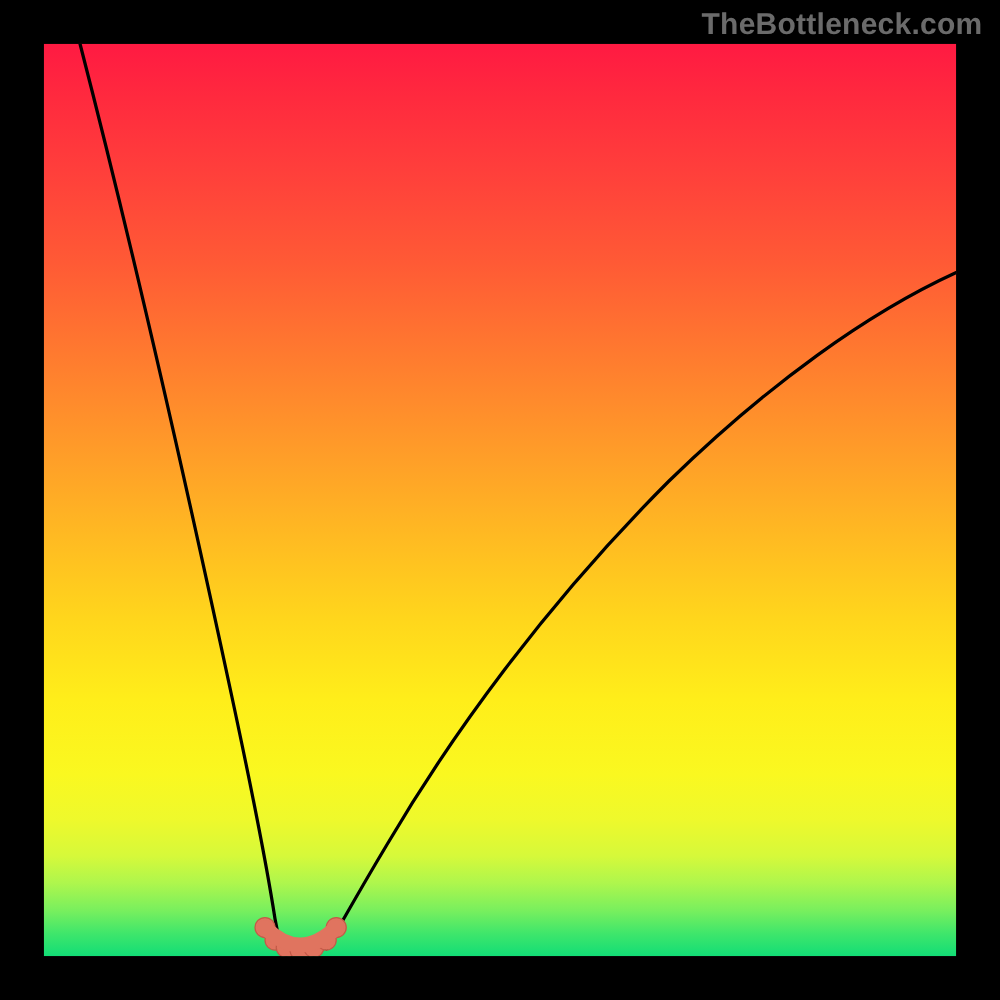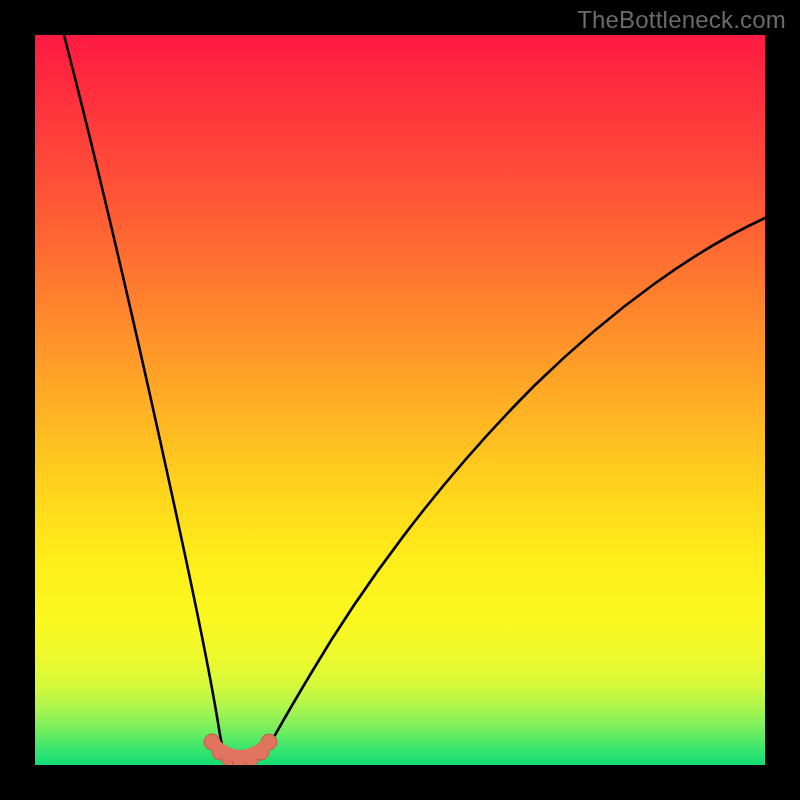--- a/index.html
+++ b/index.html
@@ -51,21 +51,21 @@
     position: absolute;
     inset: 0;
   }
   .watermark {
     position: absolute;
     top: 6px;
     right: 14px;
     color: #6b6b6b;
     font-size: 24px;
     letter-spacing: 0.2px;
-    font-weight: 400;
+    font-weight: 700;
     user-select: none;
   }
 </style>
 </head>
 <body>
 
 <div class="stage">
 
   <div class="plot-area">
     <div class="gradient"></div>

